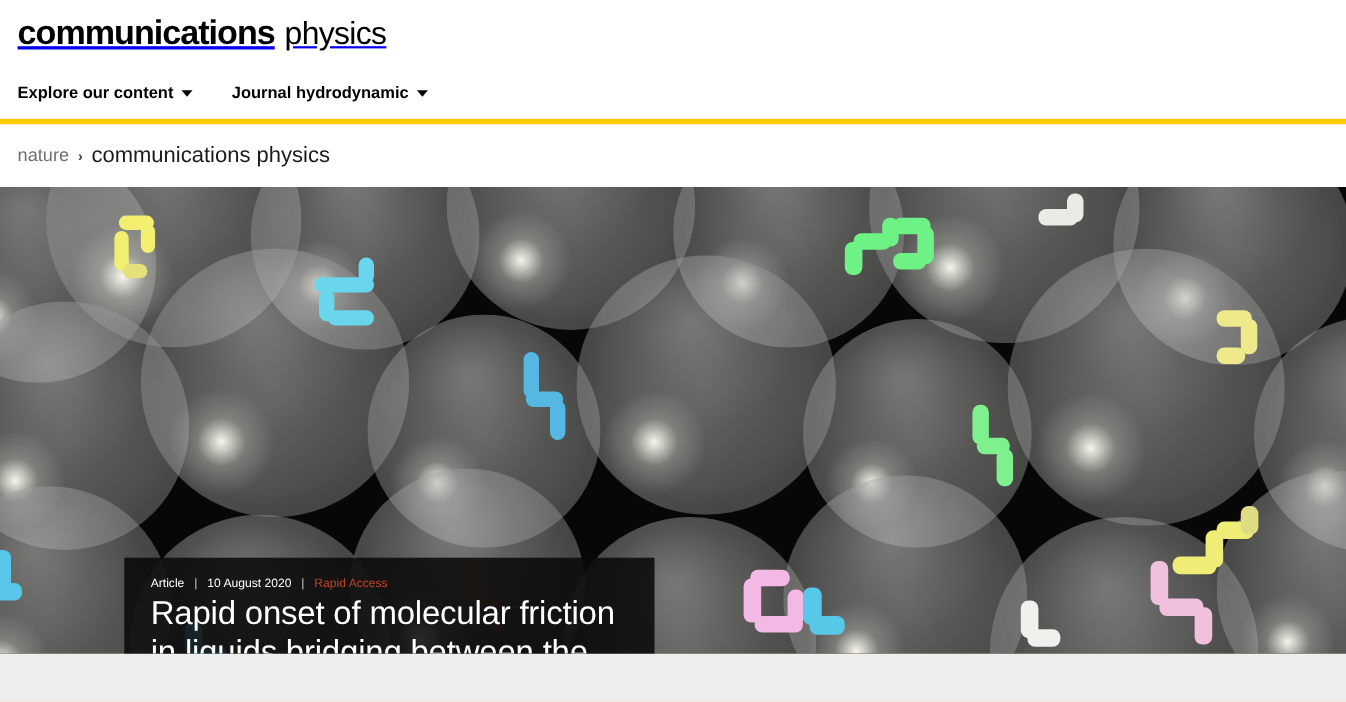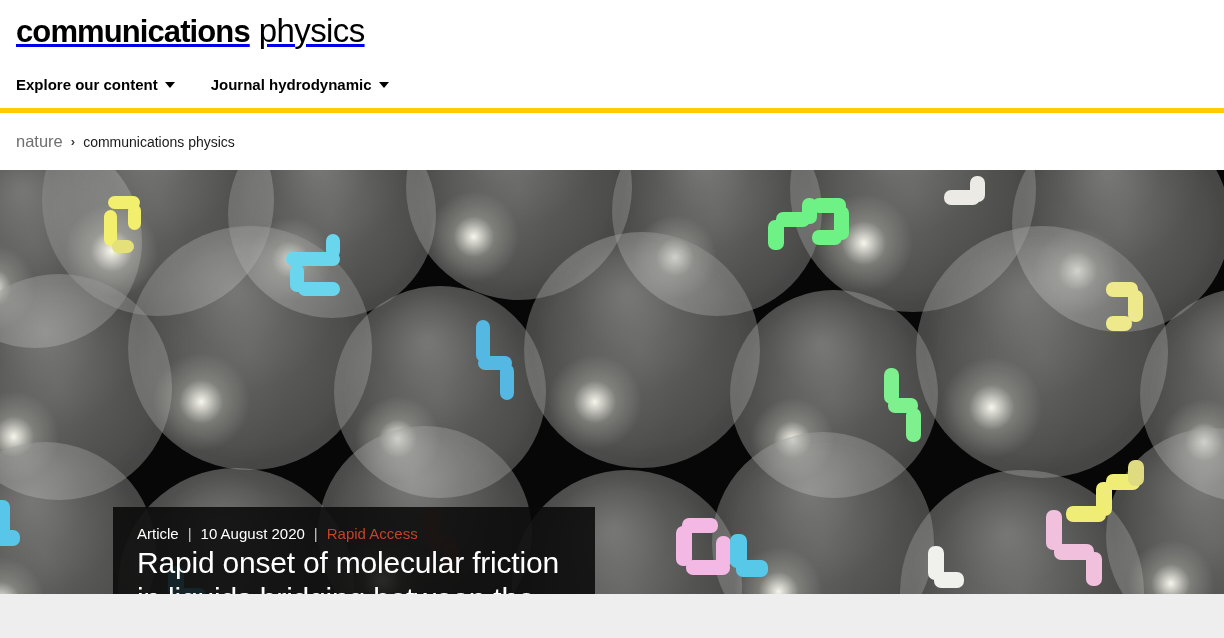--- a/index.html
+++ b/index.html
@@ -31,21 +31,21 @@
     white-space: nowrap;
     line-height: 1;
   }
   .brand-strong {
     font-size: 31px;
     font-weight: 700;
     color: #000000;
     letter-spacing: -0.9px;
   }
   .brand-light {
-    font-size: 33px;
+    font-size: 29px;
     font-weight: 400;
     color: #000000;
     letter-spacing: -0.6px;
     margin-left: 9px;
   }
 
   .top-nav-right {
     margin-left: auto;
     display: flex;
     align-items: center;
@@ -124,21 +124,21 @@
     color: #6f6f6f;
     text-decoration: none;
   }
   .bc-sep {
     font-size: 13px;
     color: #3c3c3c;
     font-weight: 700;
     line-height: 1;
   }
   .bc-current {
-    font-size: 14px;
+    font-size: 20px;
     color: #1a1a1a;
   }
 
   
   .hero {
     position: relative;
     width: 1224px;
     height: 424px;
     background: #060606;
     overflow: hidden;
@@ -178,21 +178,21 @@
     top: 337px;
     width: 482px;
     height: 228px;
     background: rgba(8,8,8,0.86);
     padding: 18px 24px 0 24px;
     z-index: 6;
   }
   .card-meta {
     display: flex;
     align-items: center;
-    font-size: 15px;
+    font-size: 11px;
     color: #ffffff;
     gap: 0;
     white-space: nowrap;
     margin-bottom: 3px;
   }
   .card-meta .pipe {
     color: #c8c8c8;
     padding: 0 9px;
   }
   .oa {

